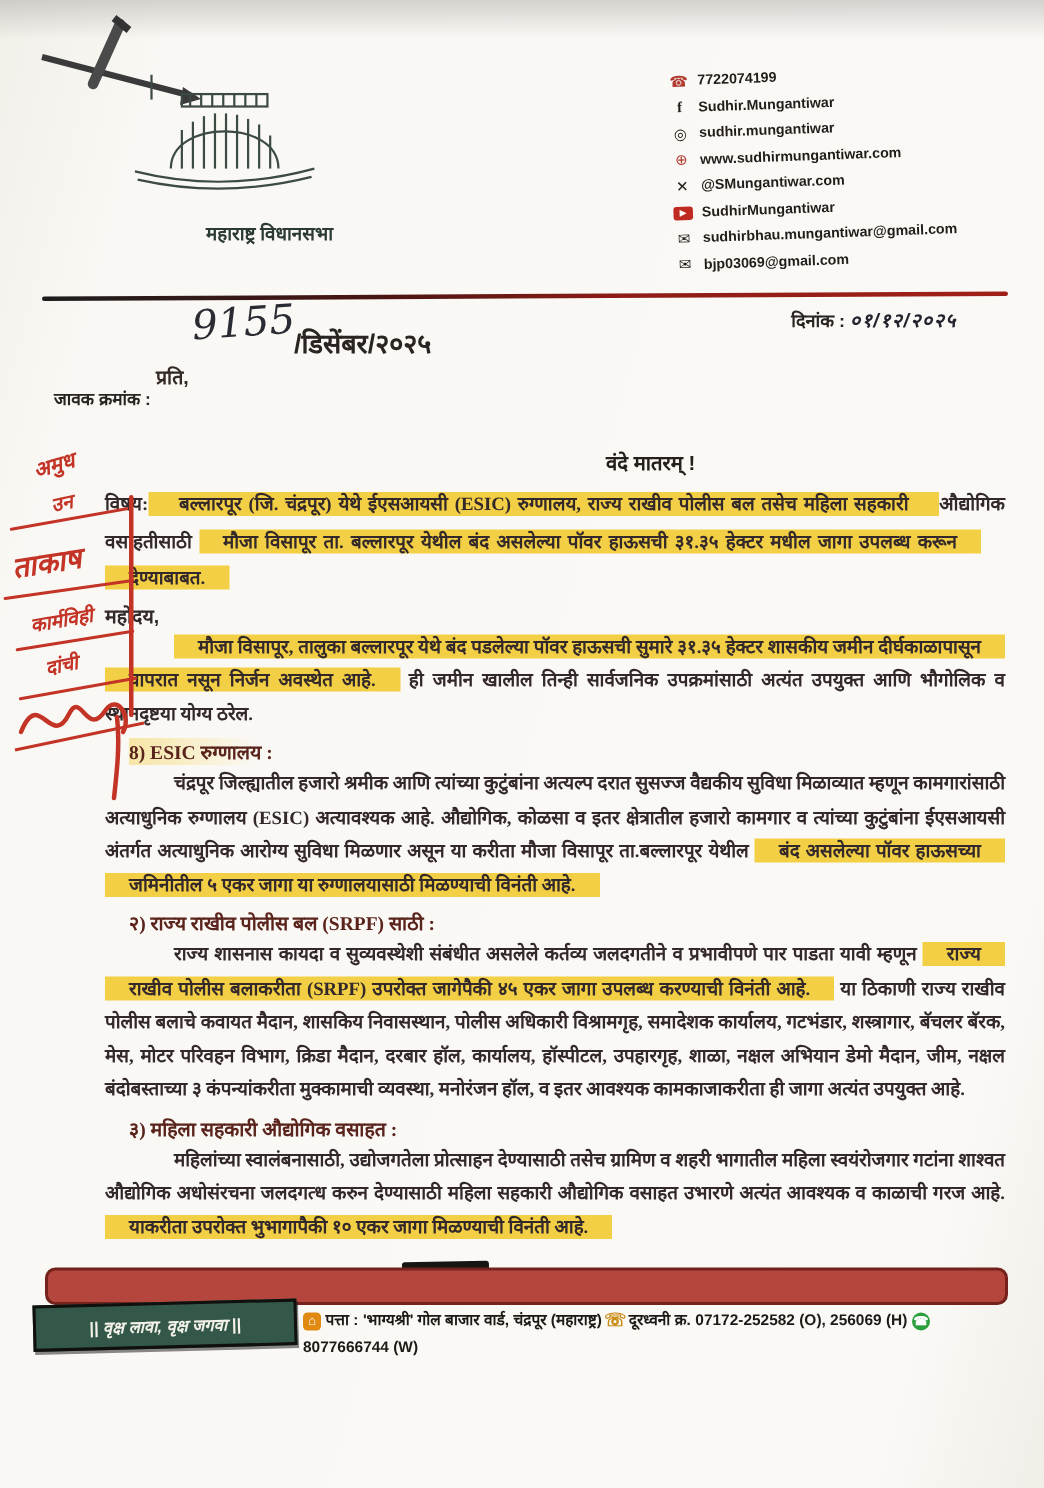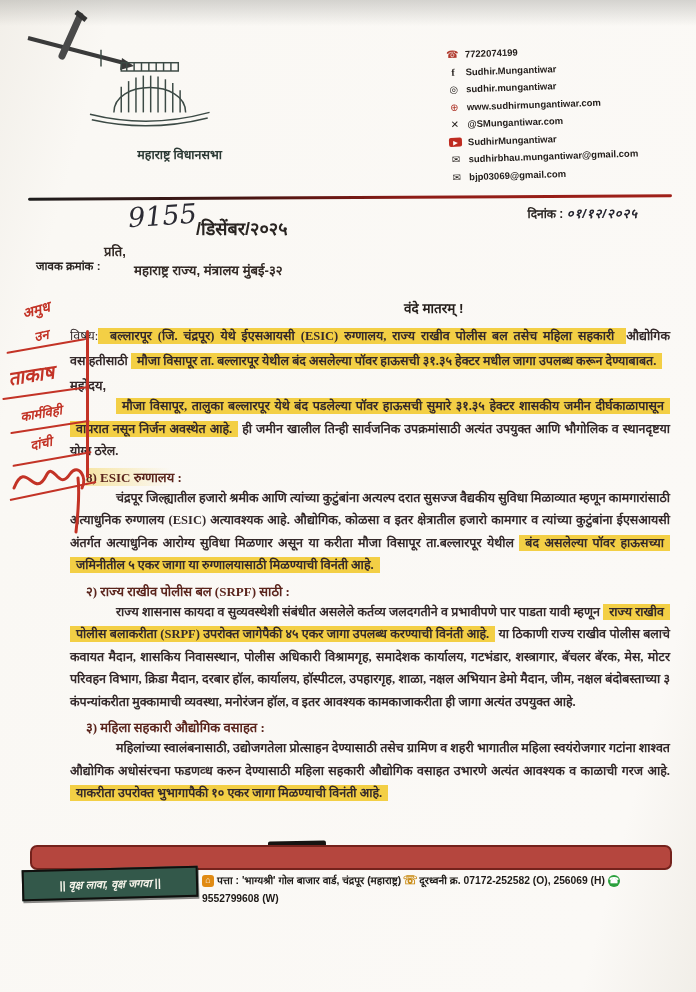--- a/index.html
+++ b/index.html
@@ -48,23 +48,23 @@
   .recipient{position:absolute;left:104px;top:242px;}
   .recip-sal{font-size:13px;font-weight:700;color:#332a26;}
   .recip-line{font-size:13.2px;font-weight:700;color:#332a26;margin-left:30px;line-height:21px;}
   .invocation{position:absolute;left:356px;top:299px;font-size:13.5px;font-weight:700;color:#26201c;margin-left:48px;}
 
   
   .content{position:absolute;left:70px;top:324px;width:600px;}
   .para{font-size:12.5px;font-weight:600;color:#34292a;line-height:22.5px;
         text-align:justify;margin:0;font-family:"Liberation Serif", serif;}
   .subject{line-height:24.5px;margin-bottom:3px;}
-  .subject b{font-weight:400;}
+  .subject b{font-weight:700;}
   .hl{background:#f3cf45;box-decoration-break:clone;-webkit-box-decoration-break:clone;
-      padding:1px 6px;}
+      padding:1px 16px;}
   .greeting{font-size:13px;font-weight:700;color:#33282a;margin:2px 0 1px 0;}
   .indent{text-indent:46px;}
   .sec-head{font-size:13px;font-weight:800;color:#5a241c;margin:5px 0 1px 16px;
         font-family:"Liberation Serif", serif;}
   .sec-head.tint{background:linear-gradient(90deg,rgba(243,207,69,.45),rgba(243,207,69,0) 85%);
         display:inline-block;padding:0 4px 0 0;}
 
   
   .vline{position:absolute;left:86px;top:330px;width:2.5px;height:148px;background:#c33326;border-radius:2px;}
   .mnote{position:absolute;color:#c33326;font-weight:700;font-style:italic;
@@ -185,41 +185,40 @@
     <span class="outward-num">9155</span>
     <span class="outward-suf">/डिसेंबर/२०२५</span>
     <span class="dateline">
       <span>दिनांक :</span>
       <span class="date-val">०१/१२/२०२५</span>
     </span>
   </div>
 
   <div class="recipient">
     <div class="recip-sal">प्रति,</div>
-    <div class="recip-line">महाराष्ट्र राज्य, मंत्रालय मुंबई-३२</div>
   </div>
 
   <div class="invocation">वंदे मातरम् !</div>
 
   <div class="content">
 
     <p class="para subject"><b><span>विषय:</span></b><span class="hl"> बल्लारपूर (जि. चंद्रपूर) येथे ईएसआयसी (ESIC) रुग्णालय, राज्य राखीव पोलीस बल तसेच महिला सहकारी </span><span>औद्योगिक वसाहतीसाठी </span><span class="hl">मौजा विसापूर ता. बल्लारपूर येथील बंद असलेल्या पॉवर हाऊसची ३१.३५ हेक्टर मधील जागा उपलब्ध करून देण्याबाबत.</span></p>
 
     <div class="greeting">महोदय,</div>
 
     <p class="para indent"><span class="hl">मौजा विसापूर, तालुका बल्लारपूर येथे बंद पडलेल्या पॉवर हाऊसची सुमारे ३१.३५ हेक्टर शासकीय जमीन दीर्घकाळापासून वापरात नसून निर्जन अवस्थेत आहे.</span><span> ही जमीन खालील तिन्ही सार्वजनिक उपक्रमांसाठी अत्यंत उपयुक्त आणि भौगोलिक व स्थानदृष्टया योग्य ठरेल.</span></p>
 
     <div class="sec-head tint">8) ESIC रुग्णालय :</div>
     <p class="para indent"><span>चंद्रपूर जिल्ह्यातील हजारो श्रमीक आणि त्यांच्या कुटुंबांना अत्यल्प दरात सुसज्ज वैद्यकीय सुविधा मिळाव्यात म्हणून कामगारांसाठी अत्याधुनिक रुग्णालय (ESIC) अत्यावश्यक आहे. औद्योगिक, कोळसा व इतर क्षेत्रातील हजारो कामगार व त्यांच्या कुटुंबांना ईएसआयसी अंतर्गत अत्याधुनिक आरोग्य सुविधा मिळणार असून या करीता मौजा विसापूर ता.बल्लारपूर येथील </span><span class="hl">बंद असलेल्या पॉवर हाऊसच्या जमिनीतील ५ एकर जागा या रुग्णालयासाठी मिळण्याची विनंती आहे.</span></p>
 
     <div class="sec-head">२) राज्य राखीव पोलीस बल (SRPF) साठी :</div>
     <p class="para indent"><span>राज्य शासनास कायदा व सुव्यवस्थेशी संबंधीत असलेले कर्तव्य जलदगतीने व प्रभावीपणे पार पाडता यावी म्हणून </span><span class="hl">राज्य राखीव पोलीस बलाकरीता (SRPF) उपरोक्त जागेपैकी ४५ एकर जागा उपलब्ध करण्याची विनंती आहे.</span><span> या ठिकाणी राज्य राखीव पोलीस बलाचे कवायत मैदान, शासकिय निवासस्थान, पोलीस अधिकारी विश्रामगृह, समादेशक कार्यालय, गटभंडार, शस्त्रागार, बॅचलर बॅरक, मेस, मोटर परिवहन विभाग, क्रिडा मैदान, दरबार हॉल, कार्यालय, हॉस्पीटल, उपहारगृह, शाळा, नक्षल अभियान डेमो मैदान, जीम, नक्षल बंदोबस्ताच्या ३ कंपन्यांकरीता मुक्कामाची व्यवस्था, मनोरंजन हॉल, व इतर आवश्यक कामकाजाकरीता ही जागा अत्यंत उपयुक्त आहे.</span></p>
 
     <div class="sec-head">३) महिला सहकारी औद्योगिक वसाहत :</div>
-    <p class="para indent"><span>महिलांच्या स्वालंबनासाठी, उद्योजगतेला प्रोत्साहन देण्यासाठी तसेच ग्रामिण व शहरी भागातील महिला स्वयंरोजगार गटांना शाश्वत औद्योगिक अधोसंरचना फडणव्ध करुन देण्यासाठी महिला सहकारी औद्योगिक वसाहत उभारणे अत्यंत आवश्यक व काळाची गरज आहे. </span><span class="hl">याकरीता उपरोक्त भुभागापैकी १० एकर जागा मिळण्याची विनंती आहे.</span></p>
+    <p class="para indent"><span>महिलांच्या स्वालंबनासाठी, उद्योजगतेला प्रोत्साहन देण्यासाठी तसेच ग्रामिण व शहरी भागातील महिला स्वयंरोजगार गटांना शाश्वत औद्योगिक अधोसंरचना जलदगत्ध करुन देण्यासाठी महिला सहकारी औद्योगिक वसाहत उभारणे अत्यंत आवश्यक व काळाची गरज आहे. </span><span class="hl">याकरीता उपरोक्त भुभागापैकी १० एकर जागा मिळण्याची विनंती आहे.</span></p>
   </div>
 
   <div class="vline"></div>
   <div class="mnote mn0">अमुध</div>
   <div class="mnote mn1">उन</div>
   <div class="mnote mn2">ताकाष</div>
   <div class="mnote mn3">कार्मविही</div>
   <div class="mnote mn4">दांची</div>
   <div class="mstroke ms0"></div>
   <div class="mstroke ms1"></div>
@@ -239,16 +238,16 @@
   </div>
 
   <div class="addr">
     <span class="f-ic f-house">⌂</span>
     <b>पत्ता :</b>
     <span>'भाग्यश्री' गोल बाजार वार्ड, चंद्रपूर (महाराष्ट्र)</span>
     <span class="f-ic f-phone">☏</span>
     <b>दूरध्वनी क्र.</b>
     <span>07172-252582 (O), 256069 (H)</span>
     <span class="f-ic f-wa">☎</span>
-    <span>9552799608 (W)</span>
+    <span>8077666744 (W)</span>
   </div>
 
 </div>
 
 </body></html>

